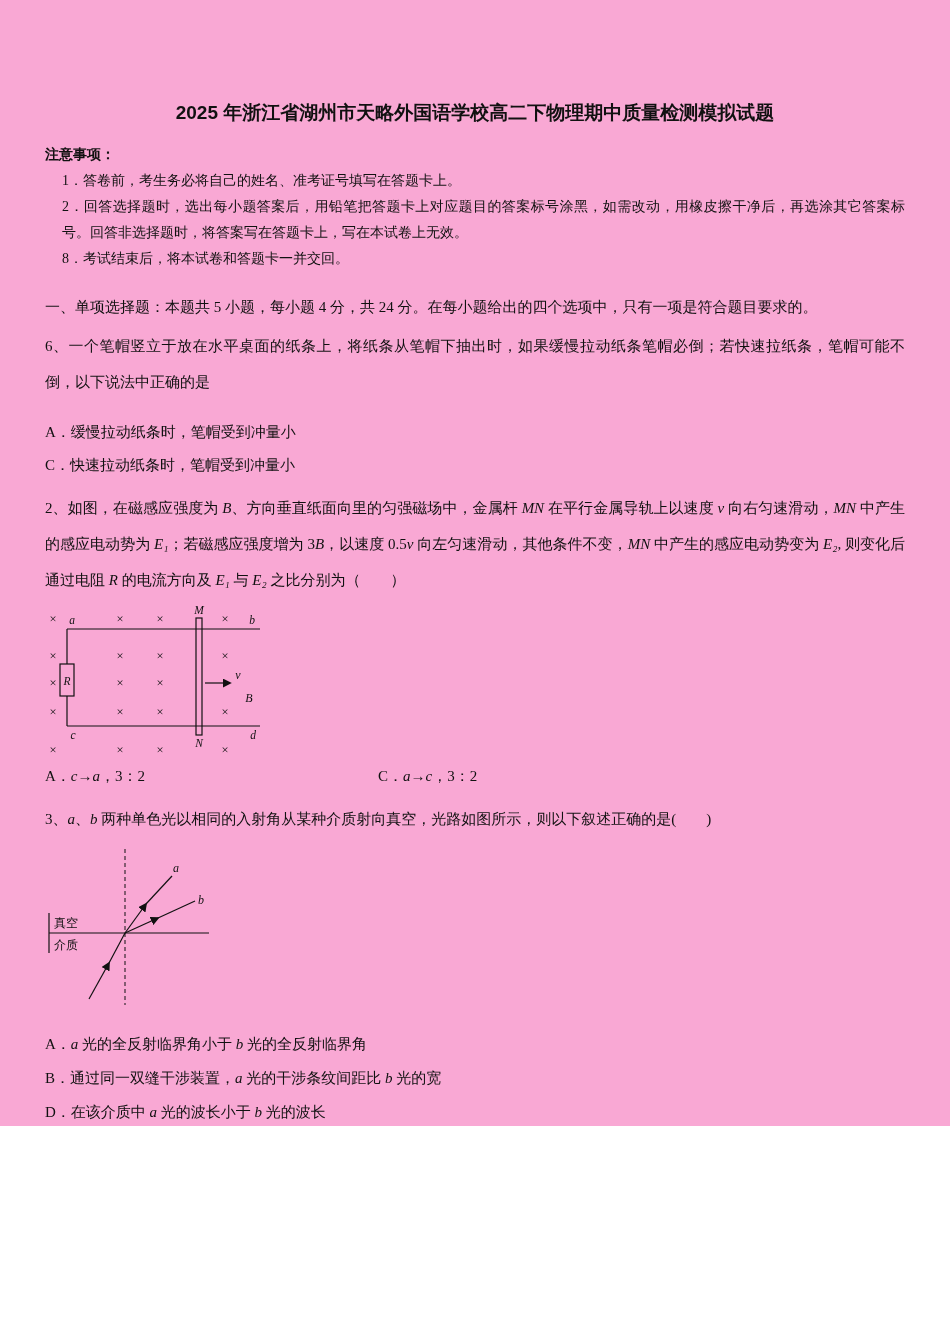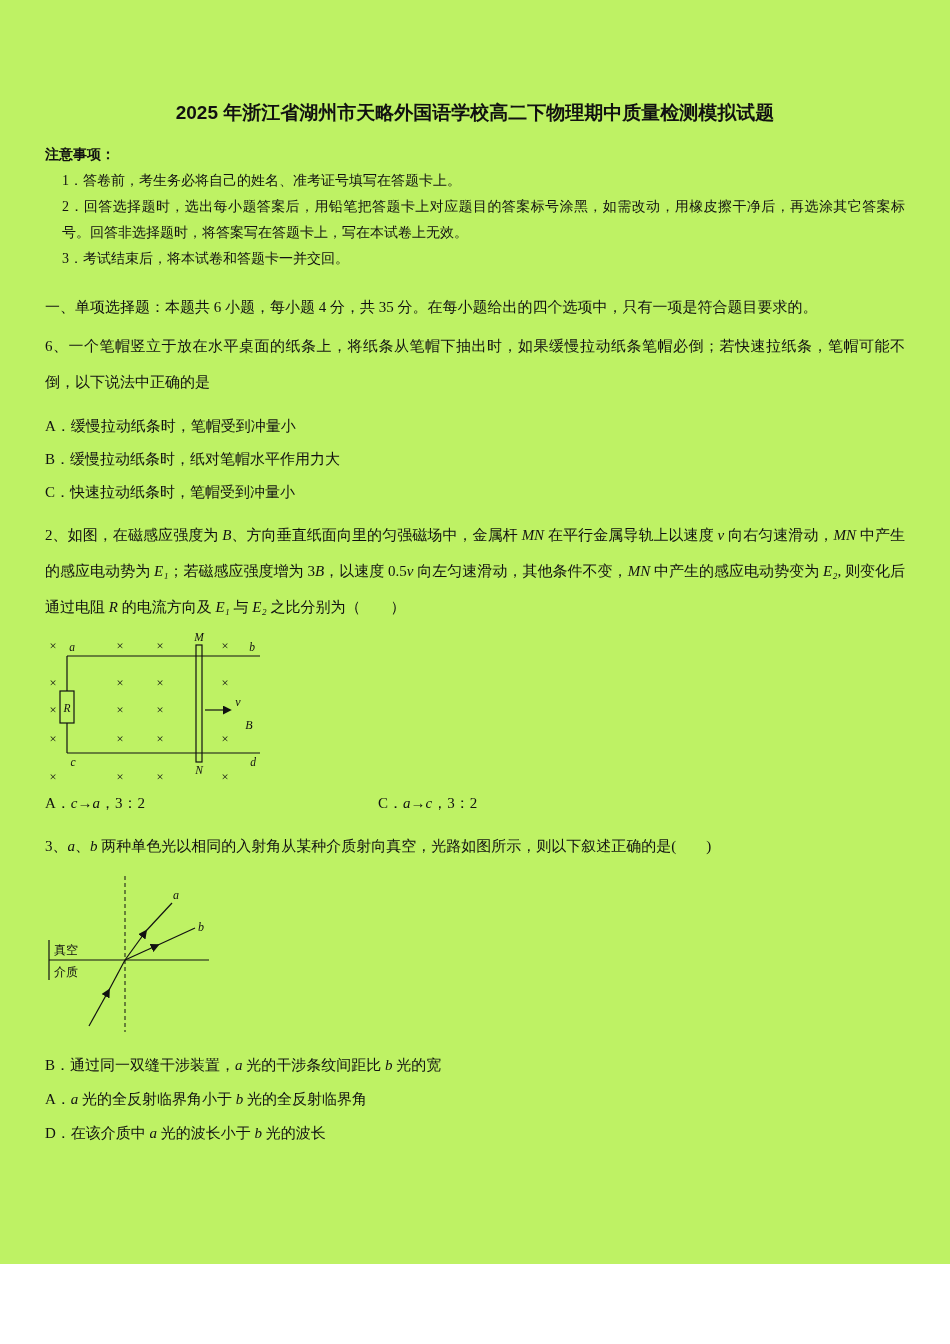--- a/index.html
+++ b/index.html
@@ -2,39 +2,39 @@
 <html><head>
 <meta charset="utf-8">
 <style>
   * { margin: 0; padding: 0; box-sizing: border-box; }
   html, body { background: #ffffff; }
   body {
     width: 950px; height: 1344px;
     font-family: "Liberation Serif", "DejaVu Serif", serif;
     color: #111; overflow: hidden;
   }
-  .page { width: 950px; height: 1264px; background: #bef264; }
+  .page { width: 950px; height: 1126px; background: #f9a8d4; }
   .content { padding: 100px 45px 0 45px; }
 
   .title {
     font-family: "Liberation Sans", "DejaVu Sans", sans-serif;
     font-size: 19px; font-weight: bold; text-align: center;
     line-height: 26px;
   }
 
   .notice { margin-top: 16px; font-size: 14px; line-height: 26px; }
   .notice-heading { font-weight: bold; }
   .notice-item { padding-left: 17px; text-align: justify; }
 
   .section-heading { margin-top: 22px; font-size: 15px; line-height: 26px; }
 
   .question { margin-top: 8px; }
   .q-stem { font-size: 15px; line-height: 36px; text-align: justify; }
   .options .option { font-size: 15px; line-height: 33px; }
-  .options { margin-top: 10px; }
+  .options { margin-top: 16px; }
   .options-grid {
     display: grid; grid-template-columns: 333px 1fr;
     font-size: 15px; line-height: 33px;
   }
   .q3 .options .option { line-height: 34px; }
 
   i { font-style: italic; font-family: "Liberation Serif", "DejaVu Serif", serif; }
 
   .diagram { margin: 6px 0 2px 0; }
   .diagram svg { display: block; }
@@ -51,30 +51,29 @@
 
 <div class="page">
   <div class="content">
 
     <h1 class="title">2025 年浙江省湖州市天略外国语学校高二下物理期中质量检测模拟试题</h1>
 
     <div class="notice">
       <div class="notice-heading">注意事项：</div>
       <div class="notice-item">1．答卷前，考生务必将自己的姓名、准考证号填写在答题卡上。</div>
       <div class="notice-item">2．回答选择题时，选出每小题答案后，用铅笔把答题卡上对应题目的答案标号涂黑，如需改动，用橡皮擦干净后，再选涂其它答案标号。回答非选择题时，将答案写在答题卡上，写在本试卷上无效。</div>
-      <div class="notice-item">3．考试结束后，将本试卷和答题卡一并交回。</div>
+      <div class="notice-item">8．考试结束后，将本试卷和答题卡一并交回。</div>
     </div>
 
-    <div class="section-heading">一、单项选择题：本题共 6 小题，每小题 4 分，共 35 分。在每小题给出的四个选项中，只有一项是符合题目要求的。</div>
+    <div class="section-heading">一、单项选择题：本题共 5 小题，每小题 4 分，共 24 分。在每小题给出的四个选项中，只有一项是符合题目要求的。</div>
 
     <div class="question q1">
       <div class="q-stem">6、一个笔帽竖立于放在水平桌面的纸条上，将纸条从笔帽下抽出时，如果缓慢拉动纸条笔帽必倒；若快速拉纸条，笔帽可能不倒，以下说法中正确的是</div>
       <div class="options">
         <div class="option">A．缓慢拉动纸条时，笔帽受到冲量小</div>
-        <div class="option">B．缓慢拉动纸条时，纸对笔帽水平作用力大</div>
         <div class="option">C．快速拉动纸条时，笔帽受到冲量小</div>
       </div>
     </div>
 
     <div class="question q2">
       <div class="q-stem">2、如图，在磁感应强度为 <i>B</i>、方向垂直纸面向里的匀强磁场中，金属杆 <i>MN</i> 在平行金属导轨上以速度 <i>v</i> 向右匀速滑动，<i>MN</i> 中产生的感应电动势为 <i>E₁</i>；若磁感应强度增为 3<i>B</i>，以速度 0.5<i>v</i> 向左匀速滑动，其他条件不变，<i>MN</i> 中产生的感应电动势变为 <i>E₂</i>, 则变化后通过电阻 <i>R</i> 的电流方向及 <i>E₁</i> 与 <i>E₂</i> 之比分别为（　　）</div>
 
       <div class="diagram">
         <svg class="diag" width="218" height="154" viewBox="0 0 218 154">
           <defs>
@@ -160,20 +159,20 @@
           <line x1="113" y1="75" x2="150" y2="58"></line>
 
           <text class="cjk" x="9" y="84">真空</text>
           <text class="cjk" x="9" y="106">介质</text>
           <text class="lab12" x="128" y="29">a</text>
           <text class="lab12" x="153" y="61">b</text>
         </svg>
       </div>
 
       <div class="options">
+        <div class="option">A．<i>a</i> 光的全反射临界角小于 <i>b</i> 光的全反射临界角</div>
         <div class="option">B．通过同一双缝干涉装置，<i>a</i> 光的干涉条纹间距比 <i>b</i> 光的宽</div>
-        <div class="option">A．<i>a</i> 光的全反射临界角小于 <i>b</i> 光的全反射临界角</div>
         <div class="option">D．在该介质中 <i>a</i> 光的波长小于 <i>b</i> 光的波长</div>
       </div>
     </div>
 
   </div>
 </div>
 
 </body></html>

